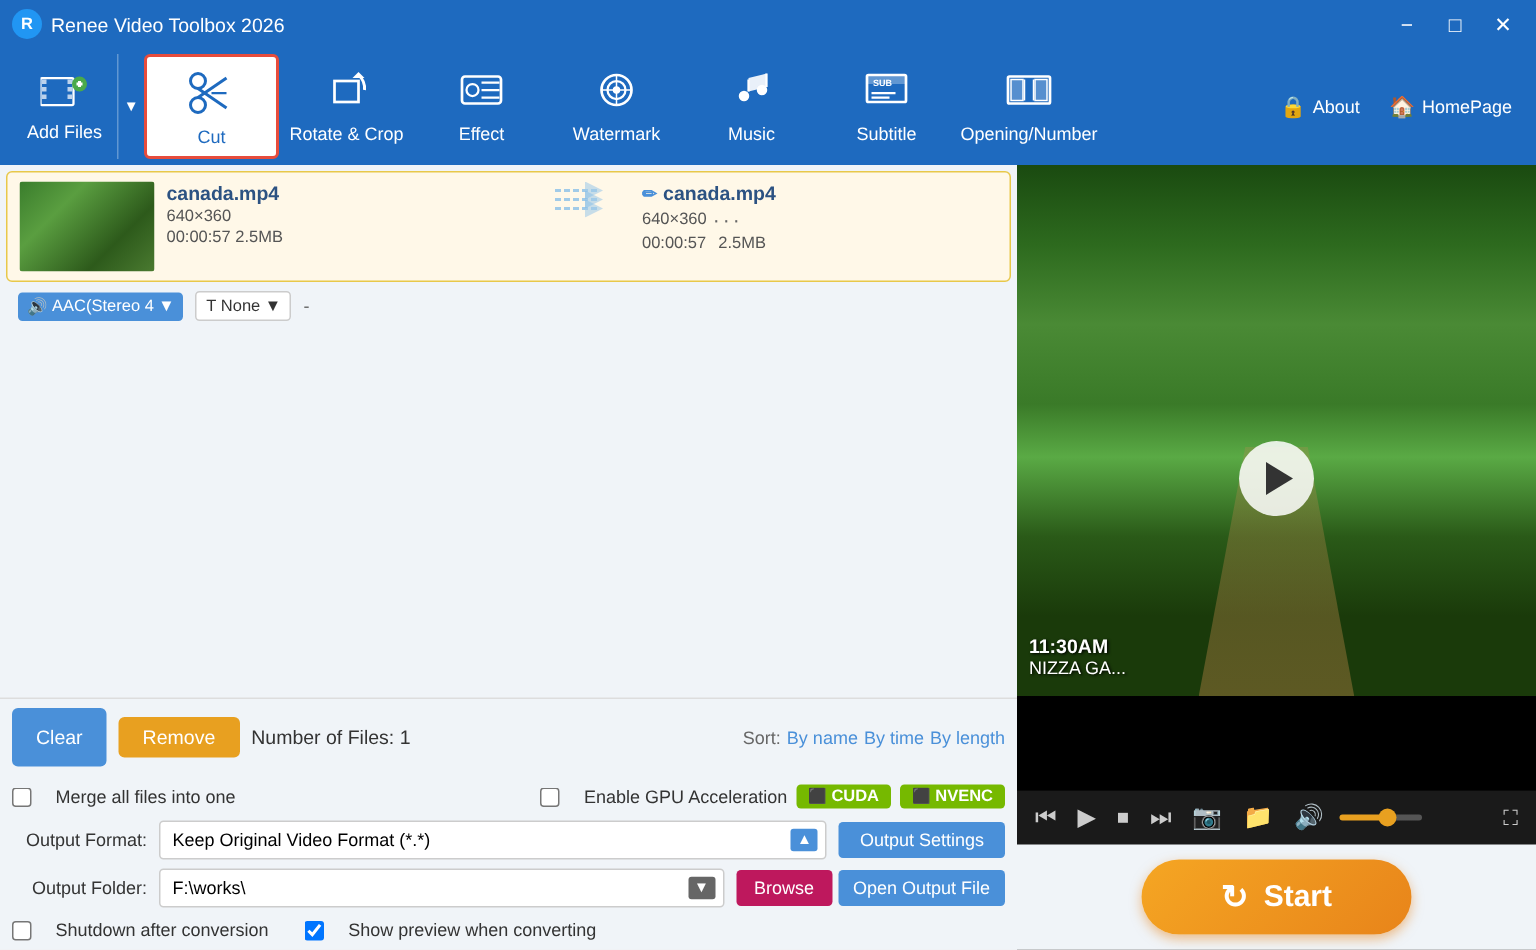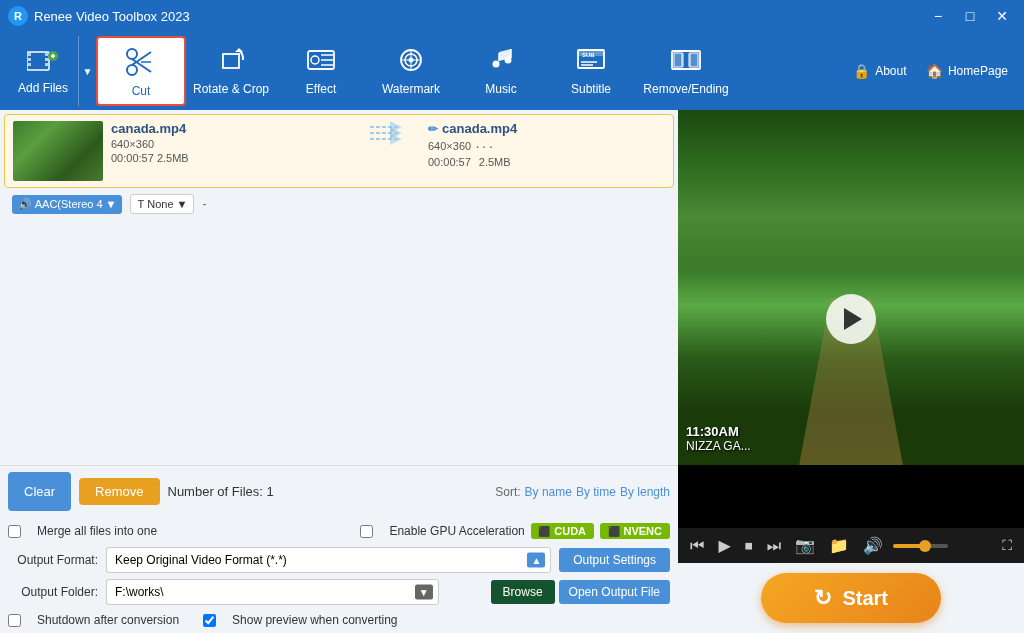--- a/index.html
+++ b/index.html
@@ -213,22 +213,22 @@
       color: white; background: #4a90d9; padding: 2px 4px; border-radius: 2px; font-size: 10px; pointer-events: none;
     }
     .btn-output-settings {
       background: #4a90d9; color: white; border: none; border-radius: 3px;
       padding: 5px 14px; font-size: 12px; cursor: pointer; white-space: nowrap;
     }
     .folder-row-right {
       display: flex; gap: 4px;
     }
     .btn-browse {
-      background: #14532d; color: white; border: none; border-radius: 3px;
-      padding: 5px 12px; font-size: 12px; cursor: pointer; margin-left: 44px;
+      background: #be185d; color: white; border: none; border-radius: 3px;
+      padding: 5px 12px; font-size: 12px; cursor: pointer;
     }
     .btn-open-output {
       background: #4a90d9; color: white; border: none; border-radius: 3px;
       padding: 5px 10px; font-size: 12px; cursor: pointer; white-space: nowrap;
     }
     .conversion-options {
       display: flex; align-items: center; gap: 24px; padding: 2px 0;
     }
 
     
@@ -308,21 +308,21 @@
       box-shadow: 0 3px 8px rgba(232,132,26,0.5);
       min-width: 180px; justify-content: center;
     }
     .btn-start .start-icon { font-size: 22px; }
   </style>
 </head>
 <body>
 
 <div class="title-bar">
   <div class="app-icon">R</div>
-  <span class="title-text">Renee Video Toolbox 2023</span>
+  <span class="title-text">Renee Video Toolbox 2026</span>
   <div class="title-controls">
     <span>−</span>
     <span>□</span>
     <span class="close">✕</span>
   </div>
 </div>
 
 <div class="toolbar">
 
   <div style="display:flex; align-items:stretch;">
@@ -424,21 +424,21 @@
   <div class="toolbar-btn" style="width:100px">
     <div class="btn-icon">
       <svg width="32" height="28" viewBox="0 0 32 28" fill="white">
         <rect x="2" y="5" width="28" height="18" rx="1" fill="none" stroke="white" stroke-width="1.8"></rect>
         <rect x="4" y="7" width="8" height="14" fill="rgba(255,255,255,0.25)" stroke="white" stroke-width="1"></rect>
         <rect x="20" y="7" width="8" height="14" fill="rgba(255,255,255,0.25)" stroke="white" stroke-width="1"></rect>
         <line x1="13" y1="7" x2="13" y2="21" stroke="white" stroke-width="1"></line>
         <line x1="19" y1="7" x2="19" y2="21" stroke="white" stroke-width="1"></line>
       </svg>
     </div>
-    <span>Remove/Ending</span>
+    <span>Opening/Number</span>
   </div>
 
   <div class="toolbar-right">
     <div class="toolbar-right-btn">
       <span style="font-size:14px;">🔒</span>
       <span>About</span>
     </div>
     <div class="toolbar-right-btn">
       <span style="font-size:14px;">🏠</span>
       <span>HomePage</span>

